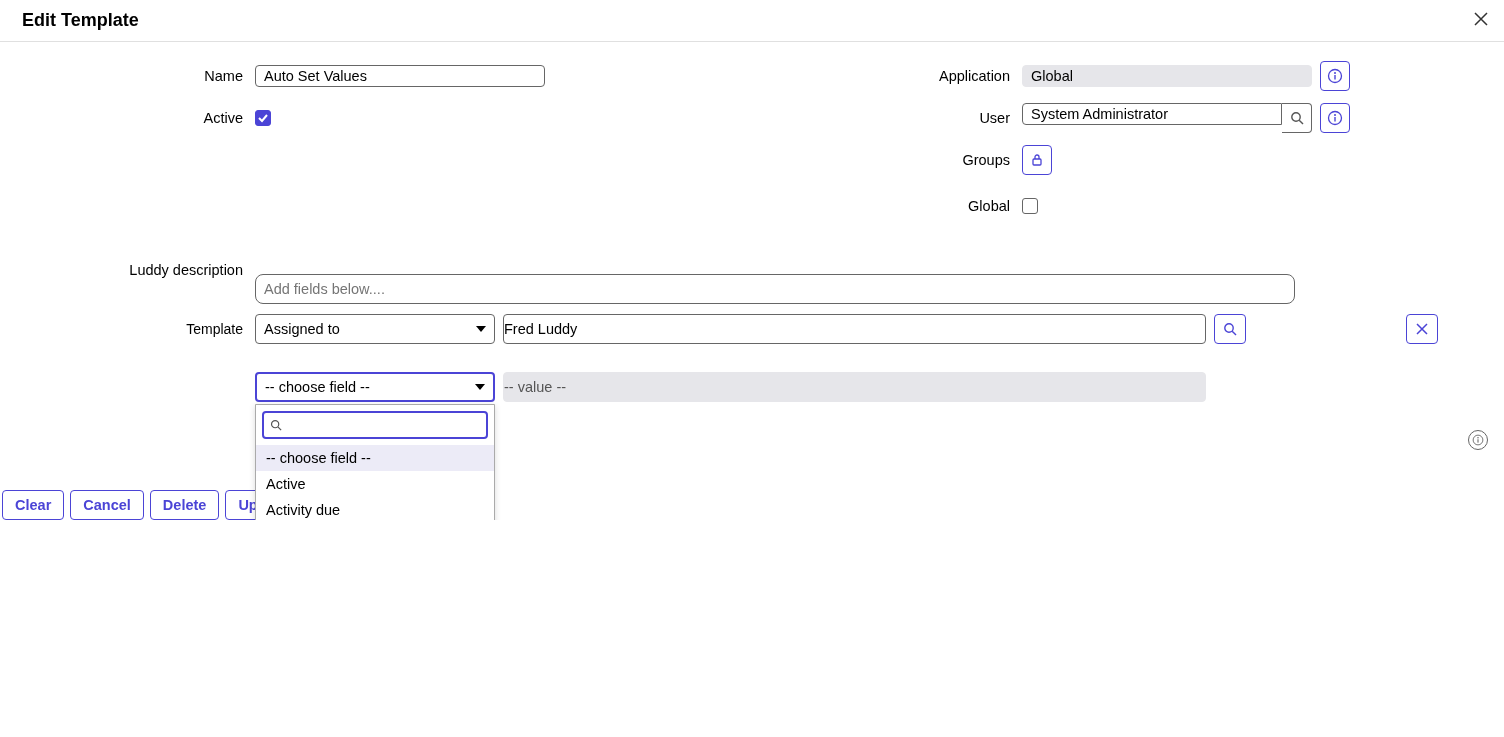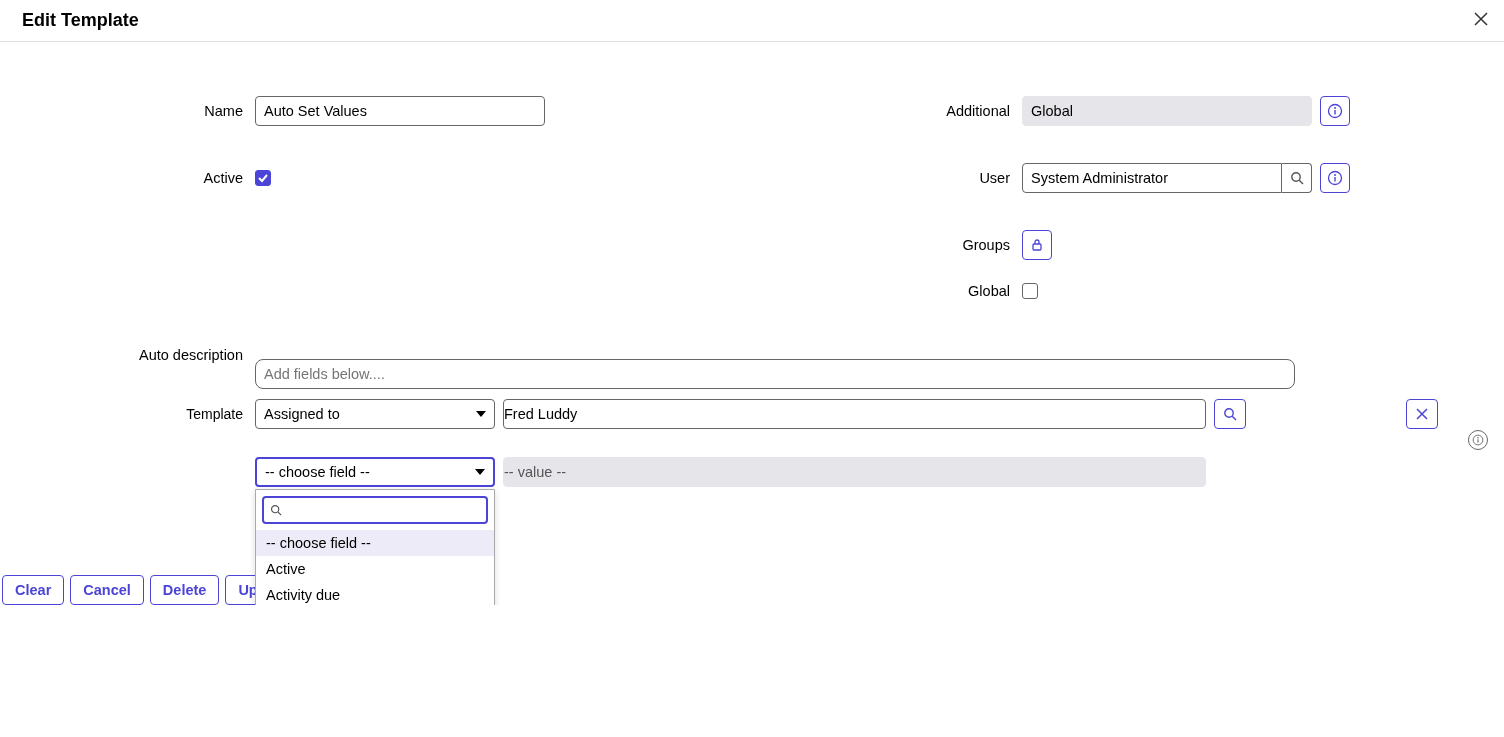--- a/index.html
+++ b/index.html
@@ -16,24 +16,24 @@
     align-items: center;
     justify-content: space-between;
     padding: 10px 16px 10px 10px;
     border-bottom: 1px solid #e0e0e0;
   }
   .header-title { font-size: 18px; font-weight: 700; margin-left: 12px; }
   .close-x { font-size: 16px; cursor: pointer; color: #333; }
   .form-area { padding: 18px 60px 10px 60px; }
   .row2 { display: flex; gap: 40px; }
   .col { flex: 1; }
-  .field-row { display: flex; align-items: center; margin-bottom: 10px; min-height: 32px; margin-top: 35px; }
+  .field-row { display: flex; align-items: center; margin-bottom: 10px; min-height: 32px; }
   .field-label { width: 195px; text-align: right; padding-right: 12px; font-size: 14.5px; color: #000; }
   .txt {
-    height: 30px;
+    height: 22px;
     border: 1px solid #666;
     border-radius: 4px;
     padding: 0 8px;
     font-size: 14.5px;
     color: #000;
     background: #fff;
   }
   .txt.readonly { background: #e6e6ea; border-color: #e6e6ea; }
   .txt.wide-290 { width: 290px; }
   .select-like {
@@ -120,21 +120,21 @@
         <div class="chk checked">
           <svg width="10" height="10" viewBox="0 0 10 10">
               <path d="M1 5 L4 8 L9 2" stroke="#fff" stroke-width="2" fill="none"></path>
             </svg>
         </div>
       </div>
     </div>
 
     <div class="col">
       <div class="field-row">
-        <div class="field-label" style="width:250px">Additional</div>
+        <div class="field-label" style="width:250px">Application</div>
         <input class="txt wide-290 readonly" readonly="" value="Global" style="">
         <div class="icon-btn">
           <svg width="16" height="16" viewBox="0 0 16 16">
               <circle cx="8" cy="8" r="6.5" stroke="#4b44d6" stroke-width="1.3" fill="none"></circle>
               <circle cx="8" cy="5" r="1" fill="#4b44d6"></circle>
               <rect x="7.3" y="7" width="1.4" height="4.5" fill="#4b44d6"></rect>
             </svg>
         </div>
       </div>
       <div class="field-row">
@@ -166,21 +166,21 @@
         </div>
       </div>
       <div class="field-row" style="margin-top:14px">
         <div class="field-label" style="width:250px">Global</div>
         <div class="chk"></div>
       </div>
     </div>
   </div>
 
   <div class="full-row" style="margin-top:4px">
-    <div class="field-label">Auto description</div>
+    <div class="field-label">Luddy description</div>
     <input class="long-input" placeholder="Add fields below...." style="">
   </div>
 
   <div class="template-rows" style="position:relative">
 
     <div class="template-row">
       <div class="template-label-cell">Template</div>
       <div class="field-select">
         <span>Assigned to</span>
         <span class="caret-down"></span>

